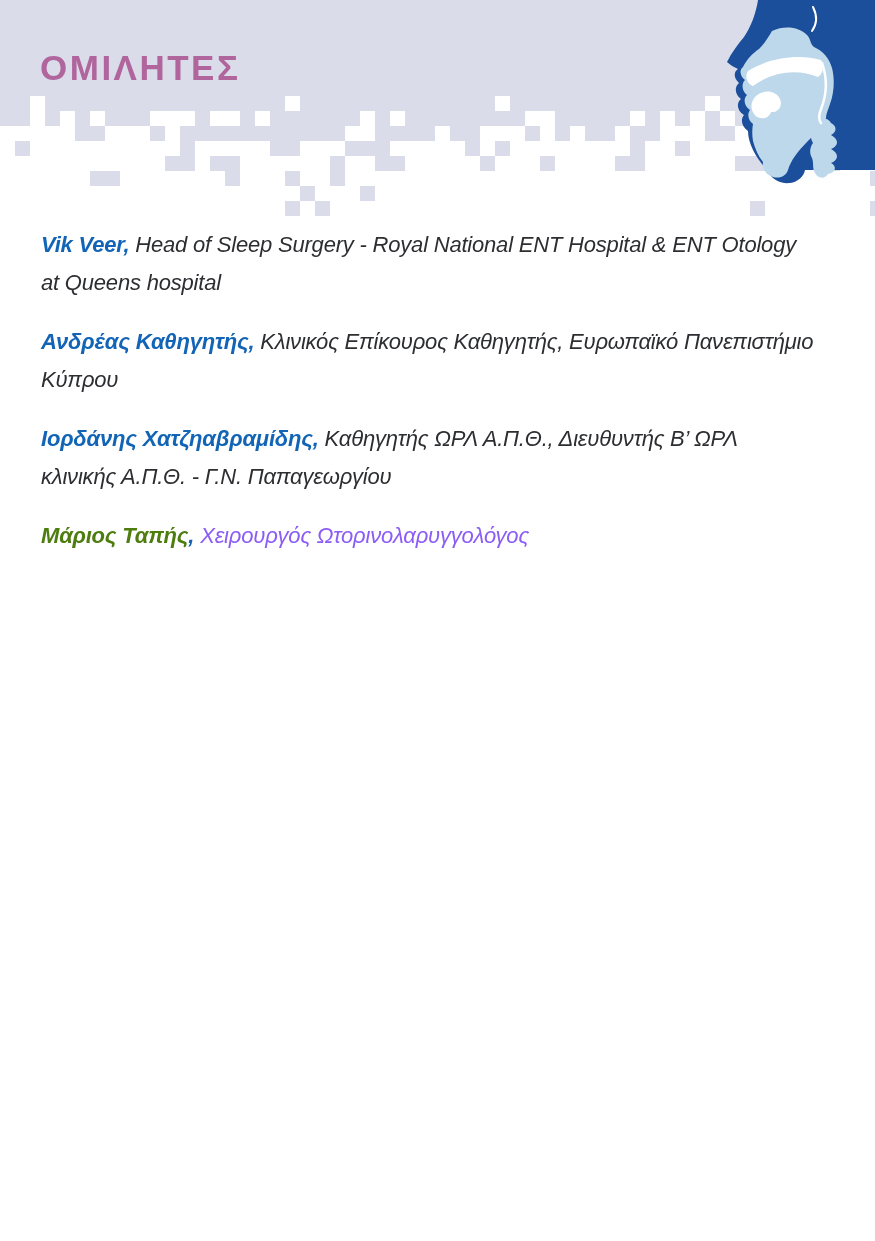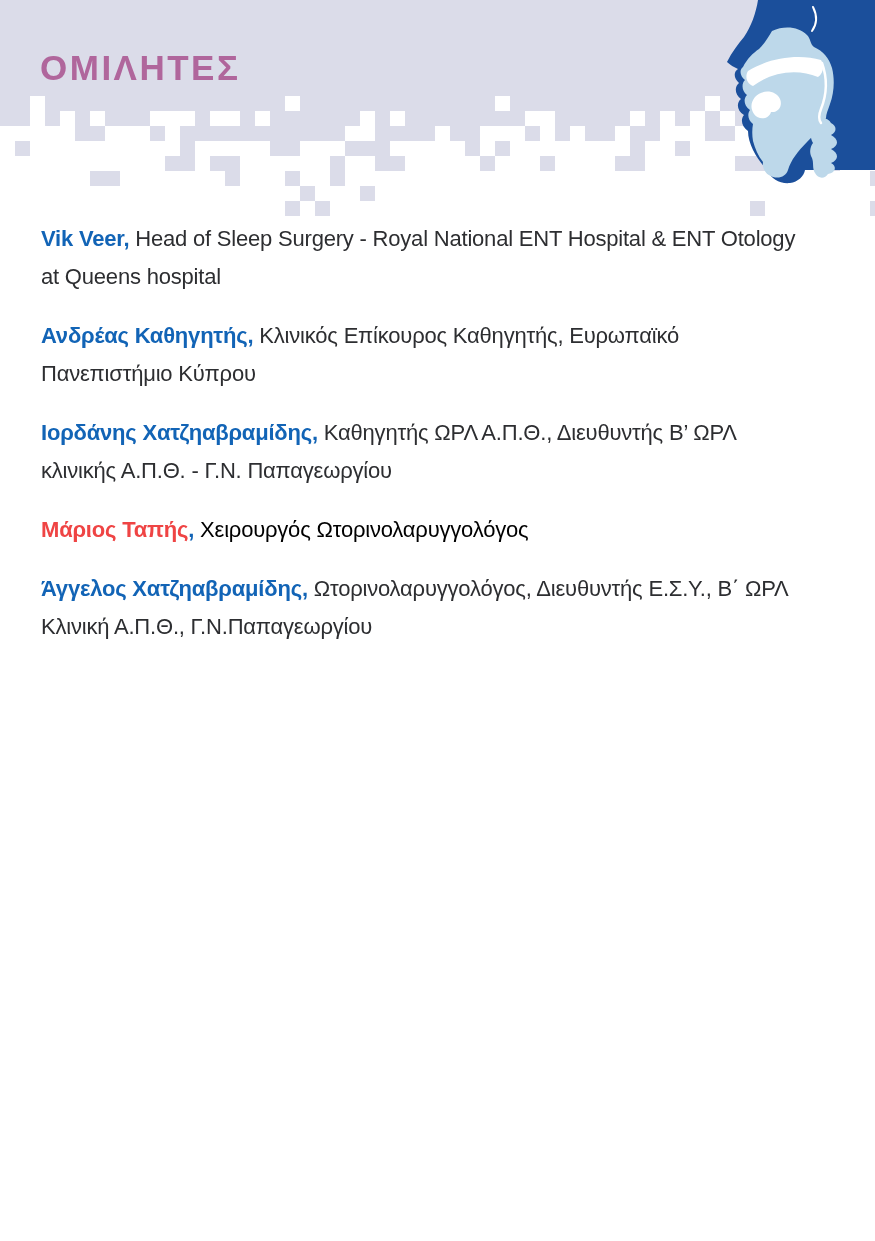--- a/index.html
+++ b/index.html
@@ -22,22 +22,23 @@
   .page-title{
     position:absolute;left:40px;top:48px;
     font-size:35px;font-weight:bold;letter-spacing:2.5px;
     z-index:2;margin:0;
   }
   .head-art{
     position:absolute;left:725px;top:0;width:150px;height:190px;
     z-index:1;
   }
   .speakers{
-    position:absolute;left:41px;top:220px;width:775px;
+    position:absolute;left:41px;top:226px;width:775px;
     z-index:2;
+    font-style:italic;
   }
   .speaker{
     margin:0 0 21px 0;
     font-size:22px;line-height:38px;letter-spacing:-0.2px;
   }
   .sp-name{font-weight:bold;}
 </style>
 </head>
 <body>
 
@@ -274,19 +275,18 @@
   </svg>
 
   <div class="speakers">
     <p class="speaker"><span class="sp-name" style="color: rgb(18, 100, 182);">Vik Veer</span><span class="sp-name" style="color: rgb(18, 100, 182);">,</span><span class="sp-desc" style="color: rgb(45, 46, 49);"> Head of Sleep Surgery - Royal National ENT Hospital &amp; ENT Otology at Queens hospital</span></p>
 
 
     <p class="speaker"><span class="sp-name" style="color: rgb(18, 100, 182);">Ανδρέας Καθηγητής</span><span class="sp-name" style="color: rgb(18, 100, 182);">,</span><span class="sp-desc" style="color: rgb(45, 46, 49);"> Κλινικός Επίκουρος Καθηγητής, Ευρωπαϊκό Πανεπιστήμιο Κύπρου</span></p>
 
     <p class="speaker"><span class="sp-name" style="color: rgb(18, 100, 182);">Ιορδάνης Χατζηαβραμίδης</span><span class="sp-name" style="color: rgb(18, 100, 182);">,</span><span class="sp-desc" style="color: rgb(45, 46, 49);"> Καθηγητής ΩΡΛ Α.Π.Θ., Διευθυντής Β’ ΩΡΛ κλινικής Α.Π.Θ. - Γ.Ν. Παπαγεωργίου</span></p>
 
-    <p class="speaker"><span class="sp-name" style="color: #ef4444;">Μάριος Ταπής</span><span class="sp-name" style="color: rgb(18, 100, 182);">,</span><span class="sp-desc" style="color: #000000;"> Χειρουργός Ωτορινολαρυγγολόγος</span></p>
-
-
-    <p class="speaker"><span class="sp-name" style="color: rgb(18, 100, 182);">Άγγελος Χατζηαβραμίδης</span><span class="sp-name" style="color: rgb(18, 100, 182);">,</span><span class="sp-desc" style="color: rgb(45, 46, 49);"> Ωτορινολαρυγγολόγος, Διευθυντής Ε.Σ.Υ., Β΄ ΩΡΛ Κλινική Α.Π.Θ., Γ.Ν.Παπαγεωργίου</span></p>
+    <p class="speaker"><span class="sp-name" style="color: #4d7c0f;">Μάριος Ταπής</span><span class="sp-name" style="color: rgb(18, 100, 182);">,</span><span class="sp-desc" style="color: #8b5cf6;"> Χειρουργός Ωτορινολαρυγγολόγος</span></p>
+
+
   </div>
 
 </div>
 
 </body></html>

